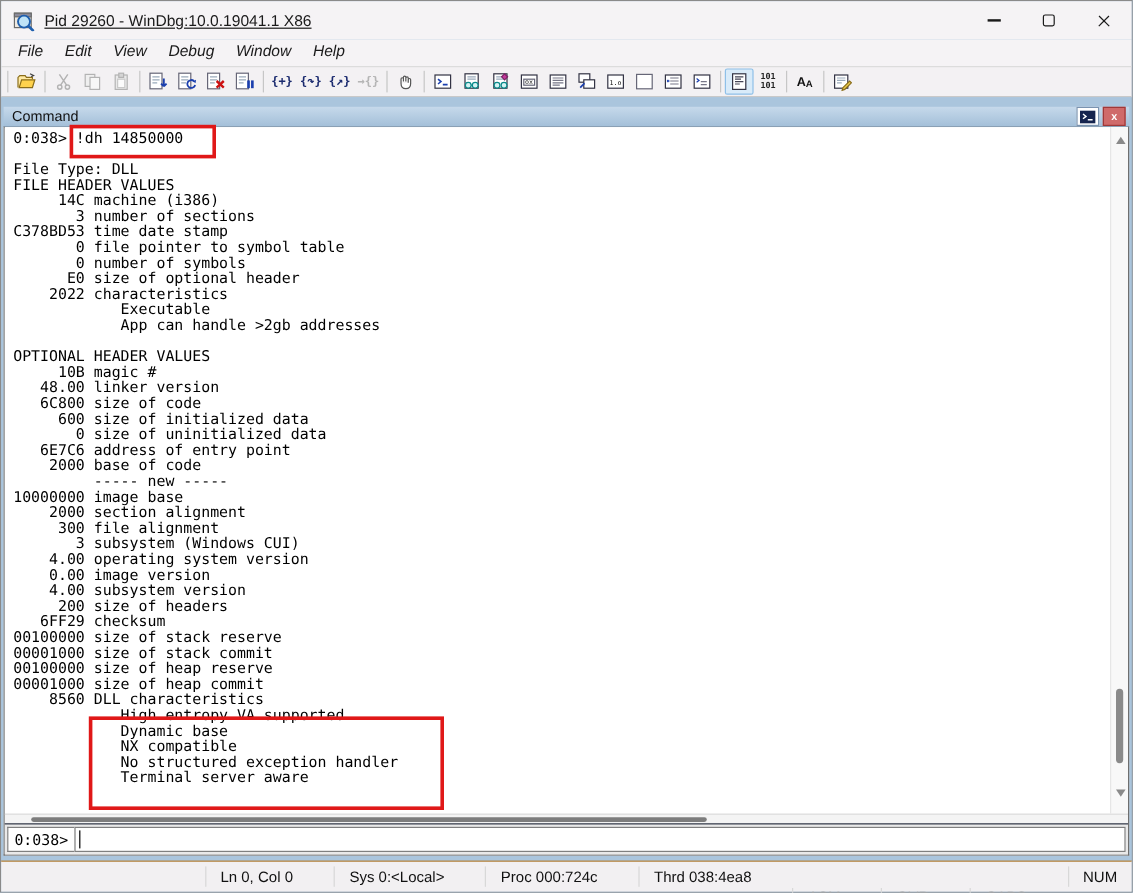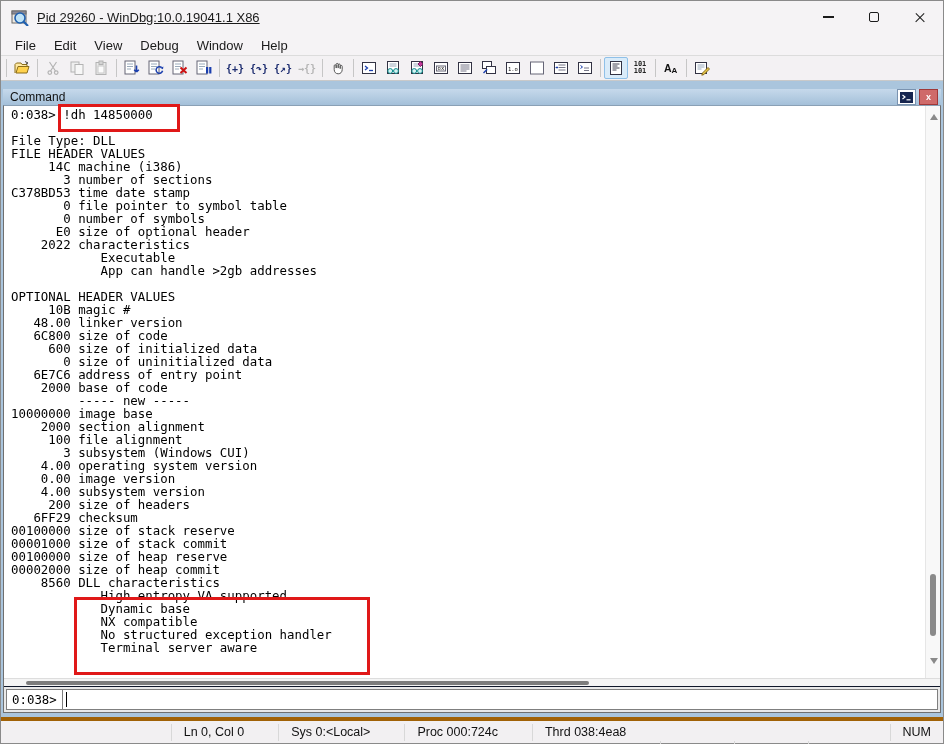--- a/index.html
+++ b/index.html
@@ -14,21 +14,21 @@
   .wctl { margin-left:auto; display:flex; height:100%; }
   .wbtn { width:46px; height:100%; display:flex; align-items:center; justify-content:center; background:transparent; border:none; position:relative; }
   .g-min { width:11px; height:1.3px; background:#1a1a1a; display:block; }
   .g-max { width:10px; height:10px; border:1.3px solid #1a1a1a; border-radius:2px; display:block; }
   .g-close { width:12px; height:12px; position:relative; display:block; }
   .g-close i { position:absolute; left:0; top:5.5px; width:12px; height:1.3px; background:#1a1a1a; }
   .g-close i:first-child { transform:rotate(45deg); }
   .g-close i:last-child { transform:rotate(-45deg); }
 
   
-  .menubar { height:22px; background:#f5f3f5; display:flex; align-items:flex-end; padding-left:5px; flex:0 0 auto; }
+  .menubar { height:22px; background:#f5f3f5; display:flex; align-items:flex-start; padding-left:5px; flex:0 0 auto;font-style:italic; }
   .menu-item { font-size:13px; color:#1a1a1a; padding:2px 9px; }
 
   
   .toolbar { height:26px; background:#f3f1f3; border-top:1px solid #dcdcdc; border-bottom:1px solid #c9c9c9; display:flex; align-items:center; padding-left:2px; flex:0 0 auto; }
   .tb { width:24px; height:22px; display:flex; align-items:center; justify-content:center; }
   .tb.on { background:#d9ebf9; border:1px solid #8fc0e8; border-radius:2px; }
   .sep { width:1px; height:18px; background:#c6c6c6; margin:0 3px; flex:0 0 auto; }
   .glyph { font:bold 10px "DejaVu Sans Mono", monospace; color:#1a2a6e; white-space:nowrap; }
   .glyph.dis { color:#b5b5b5; }
   .glyph101 { font:bold 7px/7px "DejaVu Sans Mono", monospace; color:#222; white-space:pre; }
@@ -64,21 +64,21 @@
   .hthumb { position:absolute; top:2px; left:22px; width:563px; height:4px; background:#7d7d7d; border-radius:2px; }
 
   
   .inputrow { height:26px; flex:0 0 auto; background:#e9e9e9; border-top:1px solid #0f172a; display:flex; align-items:stretch; padding:2px; }
   .promptbox { border:1px solid #7f7f7f; border-right:none; background:#fff; display:flex; align-items:center; padding:0 5px; font-family:"DejaVu Sans Mono",monospace; font-size:12.4px; color:#000; flex:0 0 auto; }
   .inputbox { flex:1 1 auto; border:1px solid #7f7f7f; background:#fff; display:flex; align-items:center; padding-left:3px; }
   .caret { width:1.6px; height:15px; background:#000; animation:blink 1s step-end infinite; }
   @keyframes blink { 50% { opacity:0; } }
 
   
-  .statusbar { height:26px; background:#f2f0f2; border-top:4px solid #a16207; display:flex; align-items:center; font-size:12.5px; color:#111; flex:0 0 auto;gap:22px; }
+  .statusbar { height:26px; background:#f2f0f2; border-top:1px solid #a16207; display:flex; align-items:center; font-size:12.5px; color:#111; flex:0 0 auto;gap:22px; }
   .sb-fill { flex:1 1 auto; }
   .sb-item { padding:0 12px; border-left:1px solid #d8d8d8; height:17px; display:flex; align-items:center; white-space:nowrap; }
   .sb-item.dim { color:#a6a6a6;margin-top:35px; }
 
   svg { display:block; }
 </style>
 </head>
 <body>
 
 <div class="window">
@@ -333,31 +333,31 @@
               <div class="line">     10B magic #</div>
               <div class="line">   48.00 linker version</div>
               <div class="line">   6C800 size of code</div>
               <div class="line">     600 size of initialized data</div>
               <div class="line">       0 size of uninitialized data</div>
               <div class="line">   6E7C6 address of entry point</div>
               <div class="line">    2000 base of code</div>
               <div class="line">         ----- new -----</div>
               <div class="line">10000000 image base</div>
               <div class="line">    2000 section alignment</div>
-              <div class="line">     100 file alignment</div>
+              <div class="line">     300 file alignment</div>
               <div class="line">       3 subsystem (Windows CUI)</div>
               <div class="line">    4.00 operating system version</div>
               <div class="line">    0.00 image version</div>
               <div class="line">    4.00 subsystem version</div>
               <div class="line">     200 size of headers</div>
               <div class="line">   6FF29 checksum</div>
               <div class="line">00100000 size of stack reserve</div>
               <div class="line">00001000 size of stack commit</div>
               <div class="line">00100000 size of heap reserve</div>
-              <div class="line">00002000 size of heap commit</div>
+              <div class="line">00001000 size of heap commit</div>
               <div class="line">    8560 DLL characteristics</div>
               <div class="line">            High entropy VA supported</div>
               <div class="line">            Dynamic base</div>
               <div class="line">            NX compatible</div>
               <div class="line">            No structured exception handler</div>
               <div class="line">            Terminal server aware</div>
             </div>
 
           <div class="vscroll">
             <span class="varrow up"></span>

